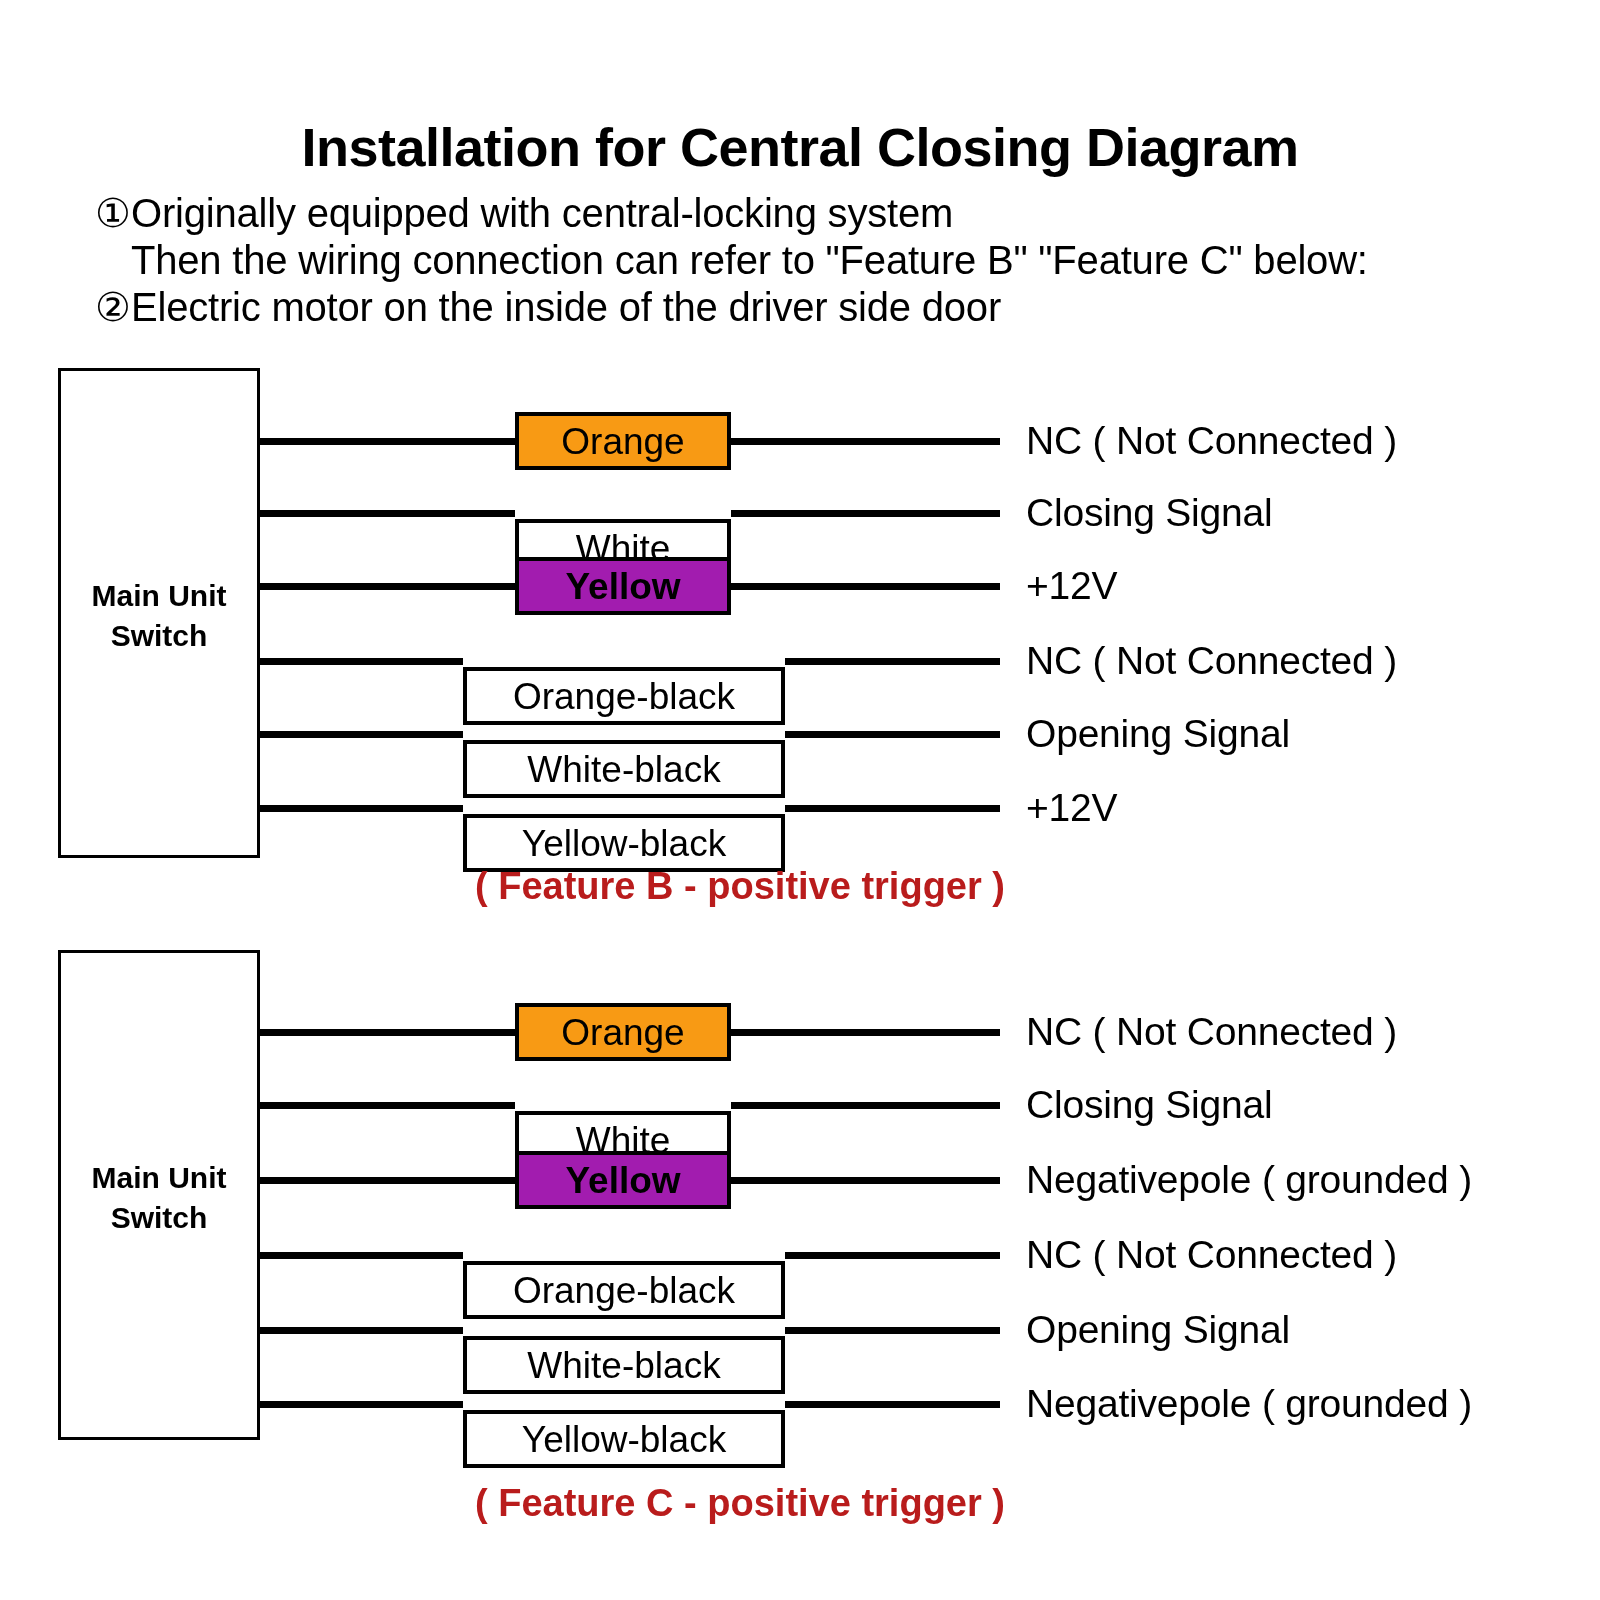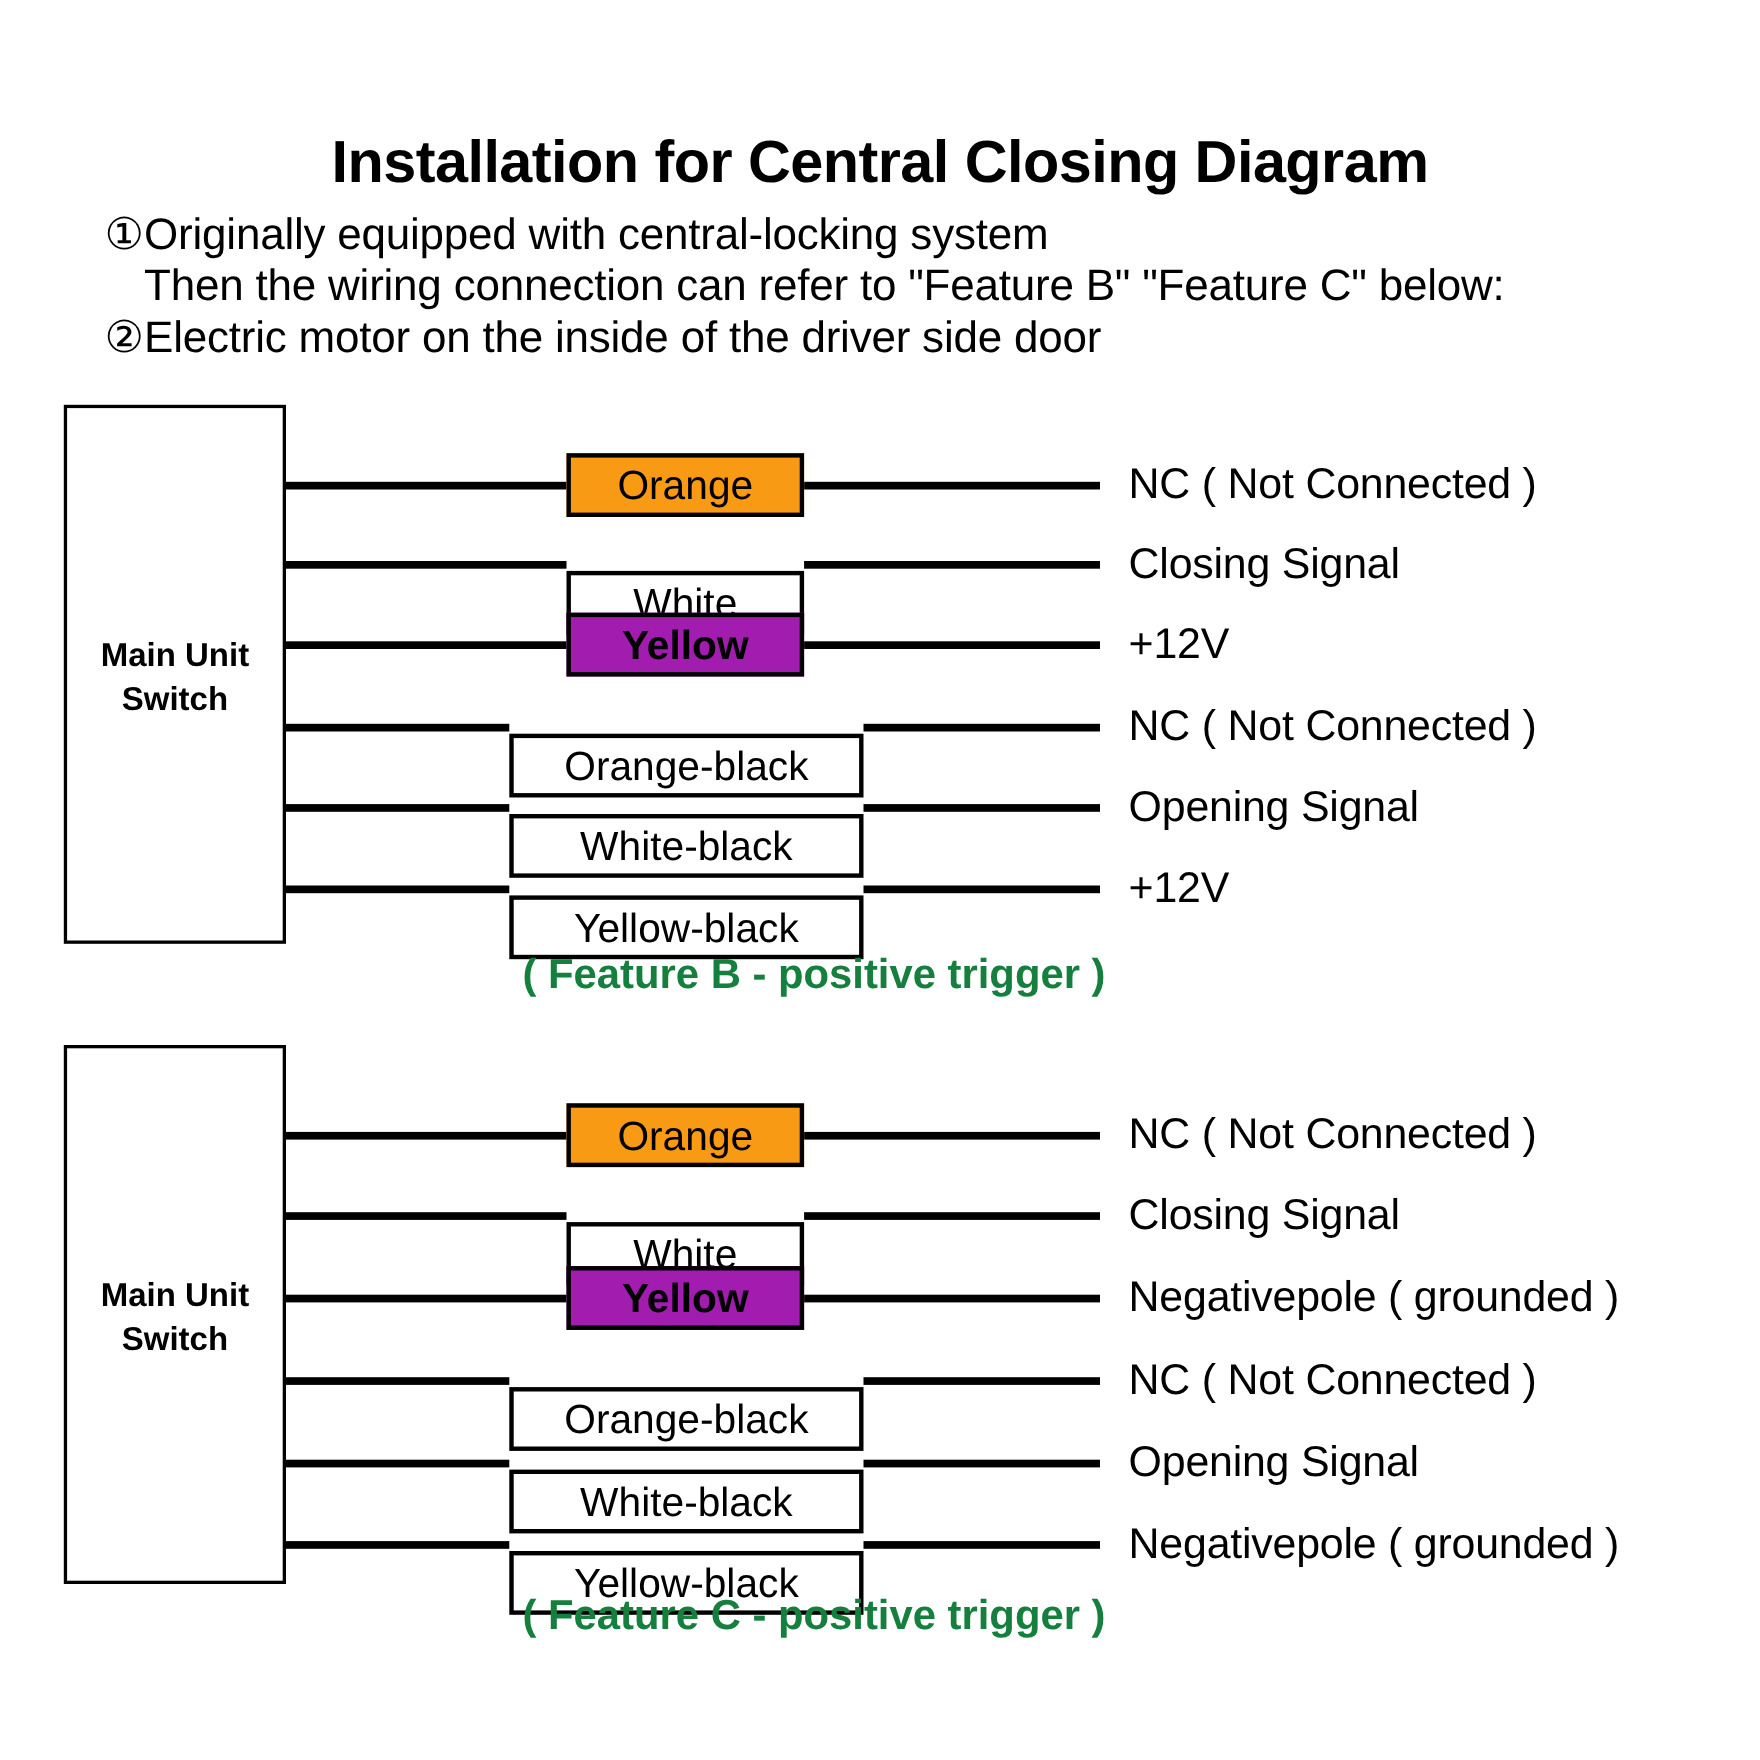--- a/index.html
+++ b/index.html
@@ -105,21 +105,21 @@
     line-height: 1;
     white-space: nowrap;
     letter-spacing: -0.2px;
     text-align: center;
   }
 
   .caption {
     position: absolute;
     font-size: 38px;
     font-weight: bold;
-    color: #15803d;
+    color: #b91c1c;
     white-space: nowrap;
     width: 1600px;
     left: 0;
     text-align: center;
   }
   .caption span { display: inline-block; margin-left: -120px; }
 </style>
 </head>
 <body>
 
@@ -223,18 +223,18 @@
           <span>White-black</span>
         </div>
         <div class="desc" style="left: 1026px; top: 1310px;">Opening Signal</div>
         <div class="wire" style="left: 260px; top: 1401px; width: 203px;"></div>
         <div class="wire" style="left: 785px; top: 1401px; width: 215px;"></div>
         <div class="chip white" style="left: 463px; top: 1375px; width: 322px; height: 58px;">
           <span>Yellow-black</span>
         </div>
         <div class="desc" style="left: 1026px; top: 1384px;">Negativepole ( grounded )</div>
       </div>
-    <div class="caption" style="top:1448px;">
+    <div class="caption" style="top:1482px;">
       <span>( Feature C - positive trigger )</span>
     </div>
   </div>
 
 </div>
 
 </body></html>

